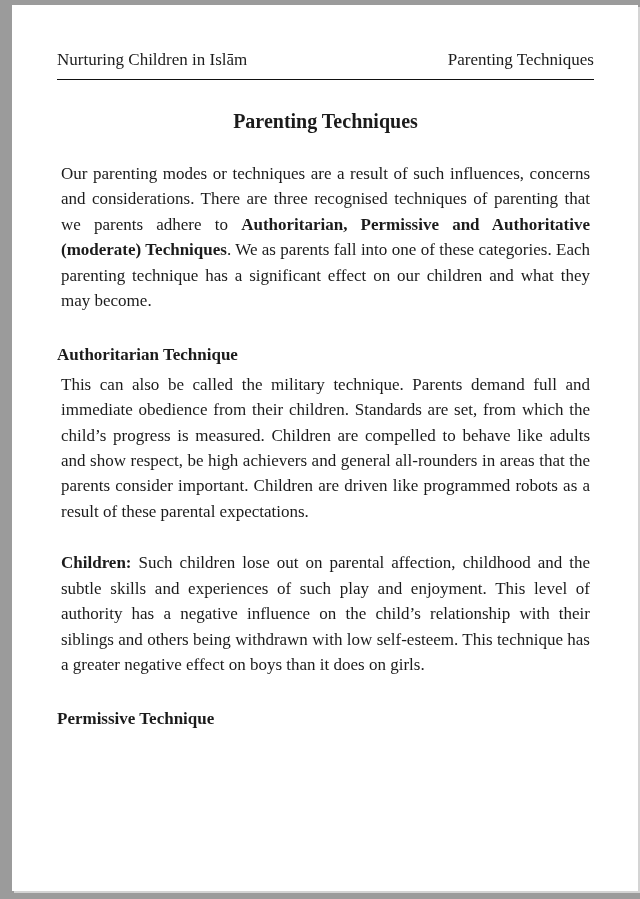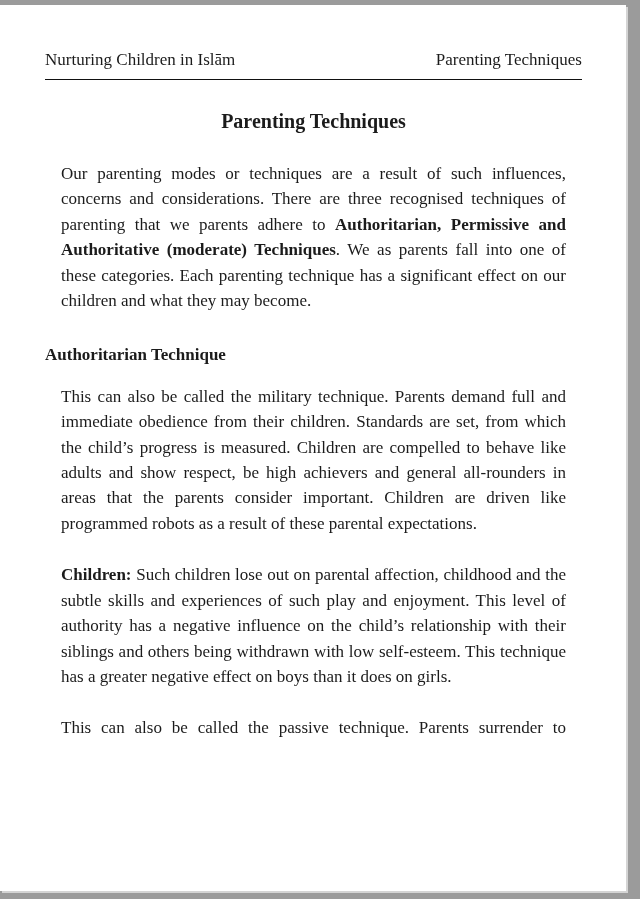--- a/index.html
+++ b/index.html
@@ -9,21 +9,21 @@
   }
   .frame {
     position: relative;
     width: 640px;
     height: 899px;
     background: var(--frame, #9b9b9b);
     overflow: hidden;
   }
   .page {
     position: absolute;
-    left: 0;
+    left: 12px;
     top: 5px;
     width: 626px;
     height: 886px;
     background: #ffffff;
     box-shadow: 2px 2px 0 0 #d4d4d4;
     box-sizing: border-box;
     padding: 43px 44px 0 45px;
     color: var(--ink, #1b1b1b);
   }
   .running-header {
@@ -41,21 +41,21 @@
     font-size: 20px;
     line-height: 26px;
     margin: 28px 0 0 0;
   }
   .body-block {
     font-size: 17px;
     line-height: 25.4px;
     text-align: justify;
     margin: 26px 0 0 0;
   }
-  .body-block p { margin: 16px; }
+  .body-block p { margin: 4px; }
   .intro { margin-top: 27px; }
   .heading {
     font-weight: bold;
     display: block;
     margin-top: 29px;
   }
   .stretch-last { text-align-last: justify; }
   .page-footer {
     position: absolute;
     left: 0;
@@ -91,21 +91,21 @@
       <p>This can also be called the military technique. Parents demand full and immediate obedience from their children. Standards are set, from which the child’s progress is measured. Children are compelled to behave like adults and show respect, be high achievers and general all-rounders in areas that the parents consider important. Children are driven like programmed robots as a result of these parental expectations.</p>
     </div>
 
     <div class="body-block">
       <p>
         <b>Children:</b><span> Such children lose out on parental affection, childhood and the subtle skills and experiences of such play and enjoyment. This level of authority has a negative influence on the child’s relationship with their siblings and others being withdrawn with low self-esteem. This technique has a greater negative effect on boys than it does on girls.</span>
       </p>
     </div>
 
     <div class="body-block">
-      <p class="stretch-last">This can also be called the passive technique. Parents surrender to</p>
+      <span class="heading">Permissive Technique</span>
     </div>
 
     <div class="page-footer">
       <span>70</span>
     </div>
 
   </div>
 </div>
 
 </body></html>

